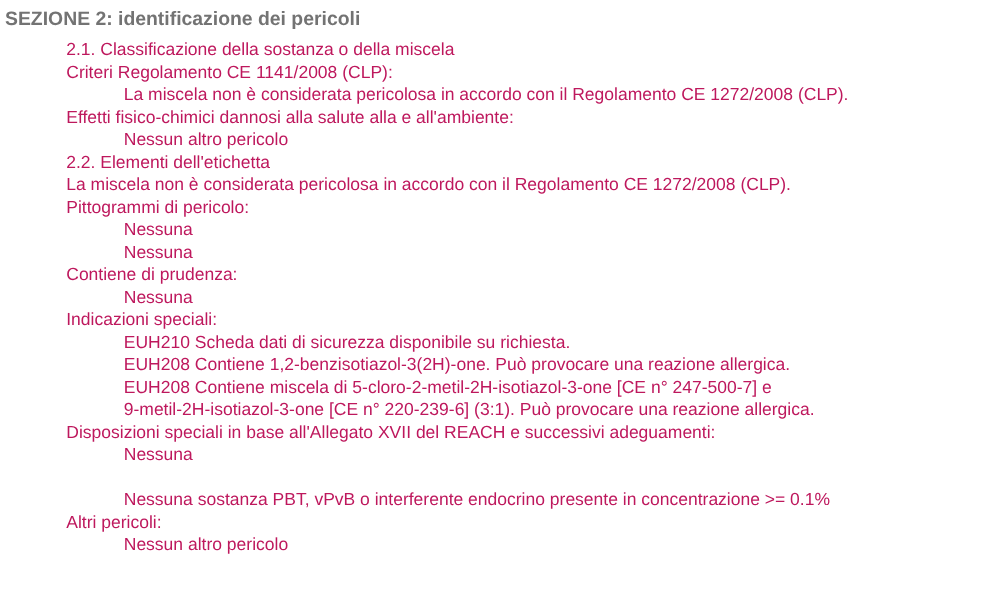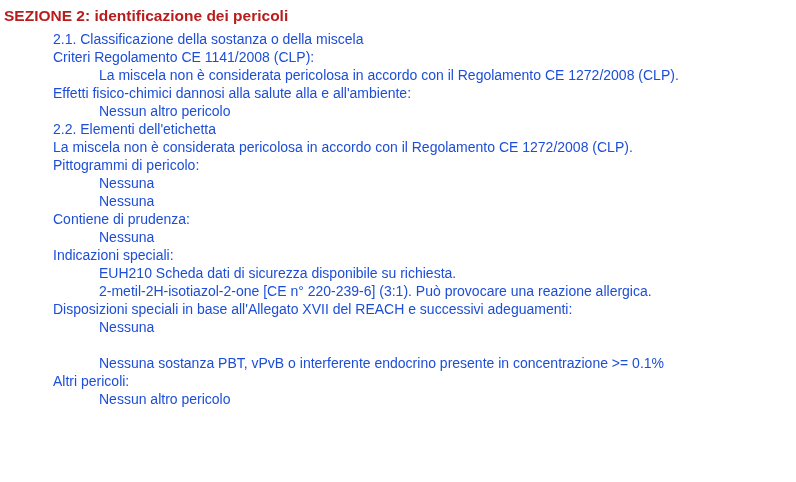--- a/index.html
+++ b/index.html
@@ -14,30 +14,30 @@
     font-family: "Liberation Sans", "DejaVu Sans", sans-serif;
   }
   .page {
     position: relative;
     width: 796px;
     height: 482px;
     padding-top: 5px;
     box-sizing: border-box;
   }
   .heading {
-    color: #b91c1c;
+    color: #737373;
     font-size: 15.5px;
     font-weight: bold;
     line-height: 22px;
     padding-left: 4px;
     margin: 0 0 3px 0;
     white-space: nowrap;
   }
   .line {
-    color: #1d4ed8;
+    color: #be185d;
     font-size: 14px;
     line-height: 18px;
     height: 18px;
     white-space: nowrap;
     overflow: hidden;
   }
   .ind1 { padding-left: 53px; }
   .ind2 { padding-left: 99px; }
   .blank { height: 18px; }
 </style>
@@ -54,20 +54,22 @@
   <div class="line ind2">Nessun altro pericolo</div>
   <div class="line ind1">2.2. Elementi dell'etichetta</div>
   <div class="line ind1">La miscela non è considerata pericolosa in accordo con il Regolamento CE 1272/2008 (CLP).</div>
   <div class="line ind1">Pittogrammi di pericolo:</div>
   <div class="line ind2">Nessuna</div>
   <div class="line ind2">Nessuna</div>
   <div class="line ind1">Contiene di prudenza:</div>
   <div class="line ind2">Nessuna</div>
   <div class="line ind1">Indicazioni speciali:</div>
   <div class="line ind2">EUH210 Scheda dati di sicurezza disponibile su richiesta.</div>
-  <div class="line ind2">2-metil-2H-isotiazol-2-one [CE n° 220-239-6] (3:1). Può provocare una reazione allergica.</div>
+  <div class="line ind2">EUH208 Contiene 1,2-benzisotiazol-3(2H)-one. Può provocare una reazione allergica.</div>
+  <div class="line ind2">EUH208 Contiene miscela di 5-cloro-2-metil-2H-isotiazol-3-one [CE n° 247-500-7] e</div>
+  <div class="line ind2">9-metil-2H-isotiazol-3-one [CE n° 220-239-6] (3:1). Può provocare una reazione allergica.</div>
   <div class="line ind1">Disposizioni speciali in base all'Allegato XVII del REACH e successivi adeguamenti:</div>
   <div class="line ind2">Nessuna</div>
   <div class="line blank"></div>
   <div class="line ind2">Nessuna sostanza PBT, vPvB o interferente endocrino presente in concentrazione &gt;= 0.1%</div>
   <div class="line ind1">Altri pericoli:</div>
   <div class="line ind2">Nessun altro pericolo</div>
 </div>
 
 </body></html>

